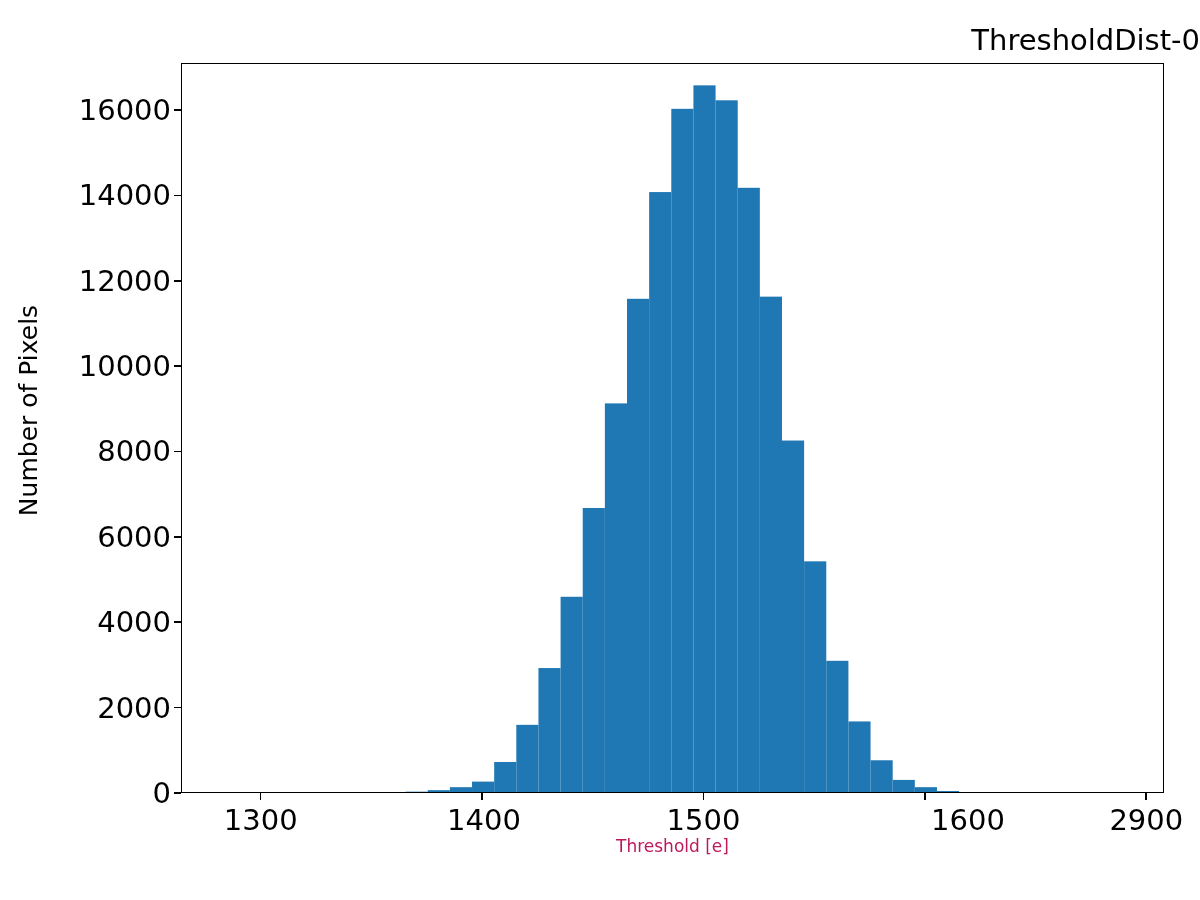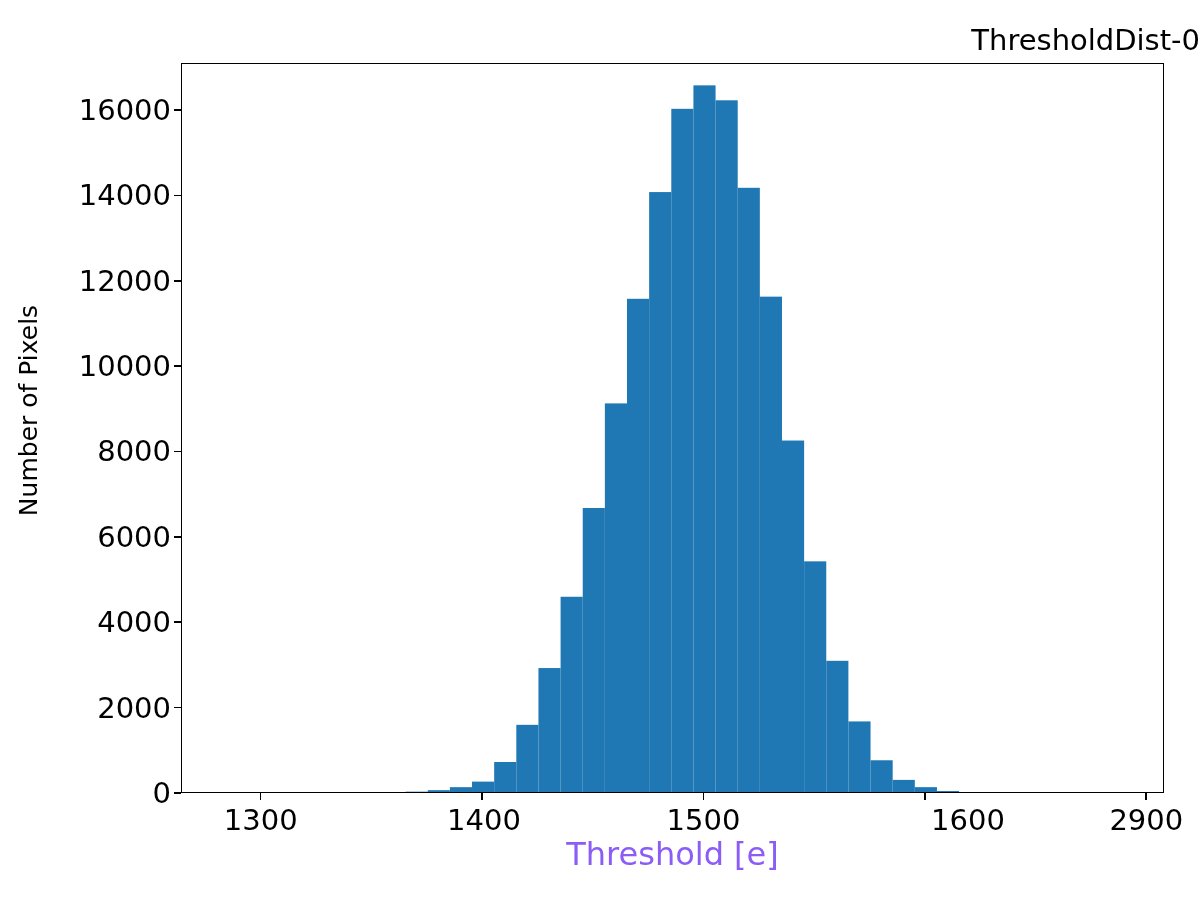--- a/index.html
+++ b/index.html
@@ -80,22 +80,22 @@
     width: 7px;
     height: 1.6px;
     background: #000000;
   }
   #xlabel {
     position: absolute;
     left: 181px;
     top: 838px;
     width: 983px;
     text-align: center;
-    font-size: 32px;
-    color: #8b5cf6;
+    font-size: 17px;
+    color: #be185d;
     line-height: 1;
   }
   #ylabel {
     position: absolute;
     left: -152px;
     top: 398px;
     width: 360px;
     text-align: center;
     font-size: 25px;
     color: #000000;

